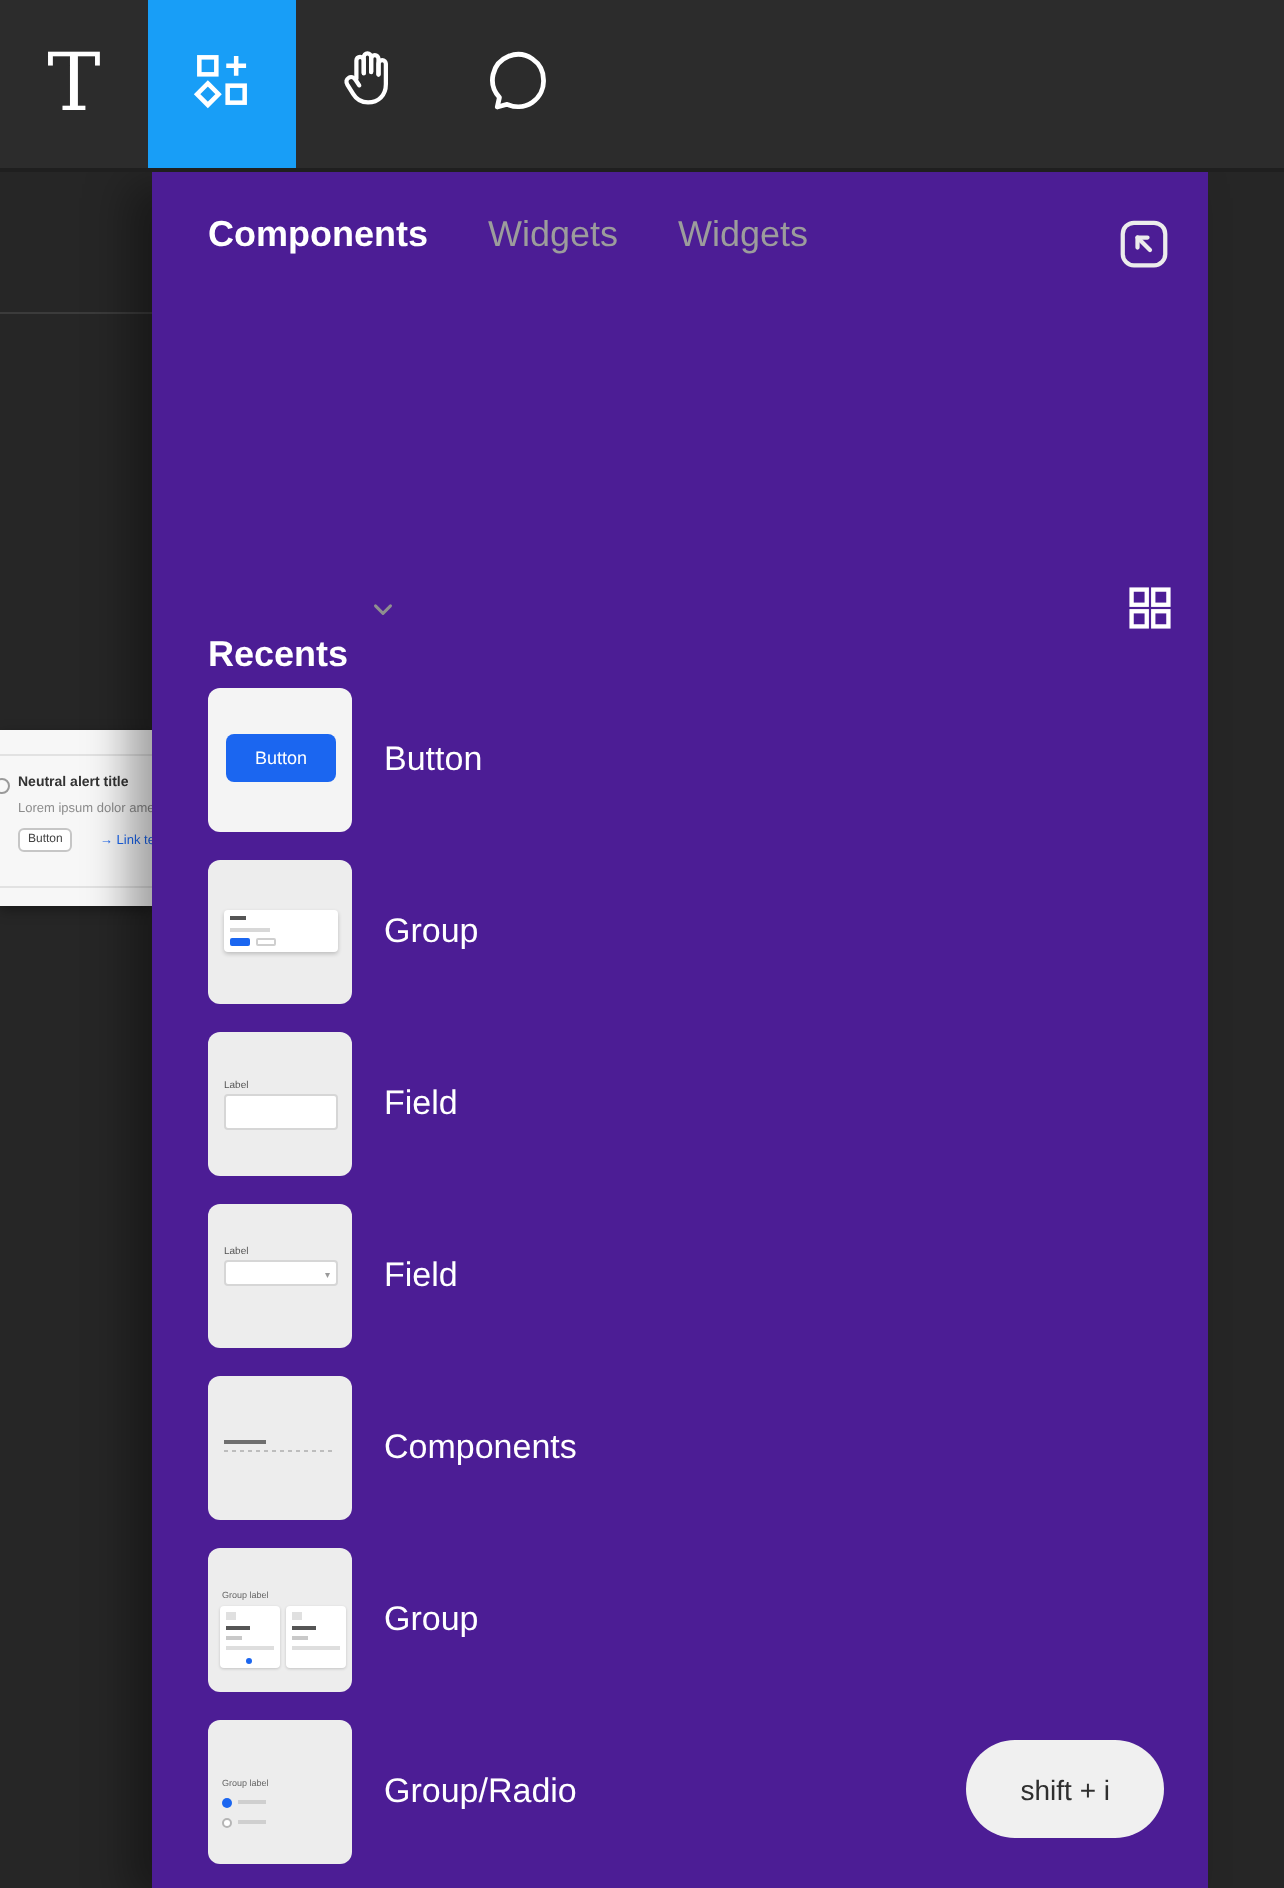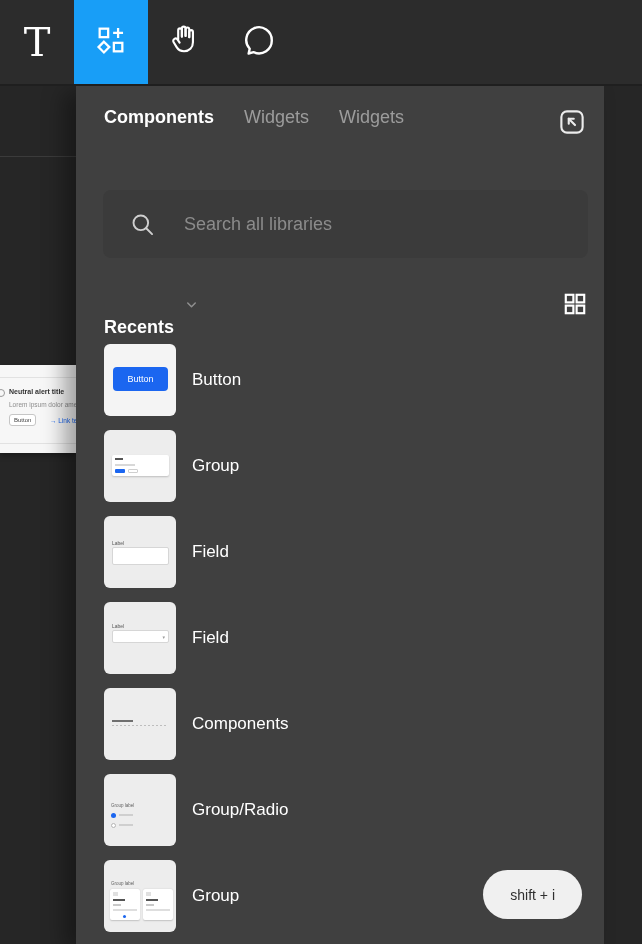--- a/index.html
+++ b/index.html
@@ -23,21 +23,21 @@
   .alert-card .hair.top { top:12px; } .alert-card .hair.bot { top:78px; }
   .ac-ico { position:absolute; left:-3px; top:24px; width:8px; height:8px; border:1px solid #9a9a9a; border-radius:50%; }
   .ac-title { position:absolute; left:9px; top:23px; font-size:7px; font-weight:bold; color:#333; white-space:nowrap; }
   .ac-body  { position:absolute; left:9px; top:36px; font-size:6.5px; color:#8d8d8d; white-space:nowrap; }
   .ac-btn   { position:absolute; left:9px; top:49px; font-size:6px; color:#444; border:1px solid #c6c6c6;
               border-radius:3px; padding:2px 4px; background:#fff; white-space:nowrap; }
   .ac-link  { position:absolute; left:50px; top:52px; font-size:6.5px; color:#1b66f0; white-space:nowrap; }
 
   
   .panel { position:absolute; left:76px; top:86px; width:528px; height:858px;
-           background:#404040; box-shadow:-12px 6px 20px rgba(0,0,0,.35);text-decoration:underline; }
+           background:#4c1d95; box-shadow:-12px 6px 20px rgba(0,0,0,.35);text-decoration:underline; }
   .tabs { position:absolute; left:28px; top:21px; display:flex; gap:30px; align-items:center; }
   .tab { font-size:18px; color:#9c9c9c; cursor:pointer; white-space:nowrap; }
   .tab.active { color:#fff; font-weight:bold; }
   .popout { position:absolute; right:16px; top:20px; width:32px; height:32px;
             display:flex; align-items:center; justify-content:center; cursor:pointer; }
 
   .search { position:absolute; left:27px; right:16px; top:104px; height:68px;
             background:#3b3b3b; border-radius:8px; display:flex; align-items:center; }
   .search svg { margin-left:26px; flex:none; }
   .search input { background:transparent; border:none; outline:none; color:#e6e6e6;
@@ -149,27 +149,20 @@
   </div>
 
   <div class="popout">
     <svg width="30" height="30" viewBox="0 0 24 24" fill="none" stroke="#ececec" stroke-width="1.7" stroke-linecap="round" stroke-linejoin="round">
       <rect x="3.5" y="3.5" width="17" height="17" rx="4.5"></rect>
       <path d="M14.4 14.4 L9.4 9.4"></path>
       <path d="M9.4 13.4 V9.4 H13.4"></path>
     </svg>
   </div>
 
-  <div class="search">
-    <svg width="27" height="27" viewBox="0 0 24 24" fill="none" stroke="#cfcfcf" stroke-width="1.7" stroke-linecap="round">
-      <circle cx="10.5" cy="10.5" r="6.5"></circle>
-      <path d="M15.3 15.3 L20.5 20.5"></path>
-    </svg>
-    <input type="text" placeholder="Search all libraries" style="">
-  </div>
 
   <div class="recents-row">
     <span class="recents-title">Recents</span>
     <span class="chev">
       <svg width="15" height="15" viewBox="0 0 24 24" fill="none" stroke="#8f8f8f" stroke-width="2.4" stroke-linecap="round" stroke-linejoin="round">
         <path d="M6 9.5 L12 15.5 L18 9.5"></path>
       </svg>
     </span>
     <span class="grid-btn">
       <svg width="26" height="26" viewBox="0 0 24 24" fill="none" stroke="#fff" stroke-width="2">
@@ -219,35 +212,20 @@
       </div>
       <div class="row-label">Field</div>
     </div>
 
     <div class="row">
       <div class="thumb">
         <div class="mini-alert-l1"></div>
         <div class="mini-alert-l2"></div>
       </div>
       <div class="row-label">Components</div>
-    </div>
-
-    <div class="row">
-      <div class="thumb">
-        <div class="mini-grp-label" style="top:30px;">Group label</div>
-        <div class="mini-radio-row" style="top:38px;">
-          <span class="r-on"></span>
-            <span class="r-line"></span>
-        </div>
-        <div class="mini-radio-row" style="top:48px;">
-          <span class="r-off"></span>
-            <span class="r-line"></span>
-        </div>
-      </div>
-      <div class="row-label">Group/Radio</div>
     </div>
 
     <div class="row">
       <div class="thumb">
         <div class="mini-grp-label">Group label</div>
         <div class="mini-card mc-l">
           <div class="mc-bar1"></div>
             <div class="mc-bar2"></div>
             <div class="mc-bar3"></div>
             <div class="mc-bar4"></div>
@@ -256,16 +234,31 @@
         <div class="mini-card mc-r">
           <div class="mc-bar1"></div>
             <div class="mc-bar2"></div>
             <div class="mc-bar3"></div>
             <div class="mc-bar4"></div>
         </div>
       </div>
       <div class="row-label">Group</div>
     </div>
 
+    <div class="row">
+      <div class="thumb">
+        <div class="mini-grp-label" style="top:30px;">Group label</div>
+        <div class="mini-radio-row" style="top:38px;">
+          <span class="r-on"></span>
+            <span class="r-line"></span>
+        </div>
+        <div class="mini-radio-row" style="top:48px;">
+          <span class="r-off"></span>
+            <span class="r-line"></span>
+        </div>
+      </div>
+      <div class="row-label">Group/Radio</div>
+    </div>
+
   </div>
 
   <div class="pill">shift + i</div>
 </div>
 
 </body></html>

